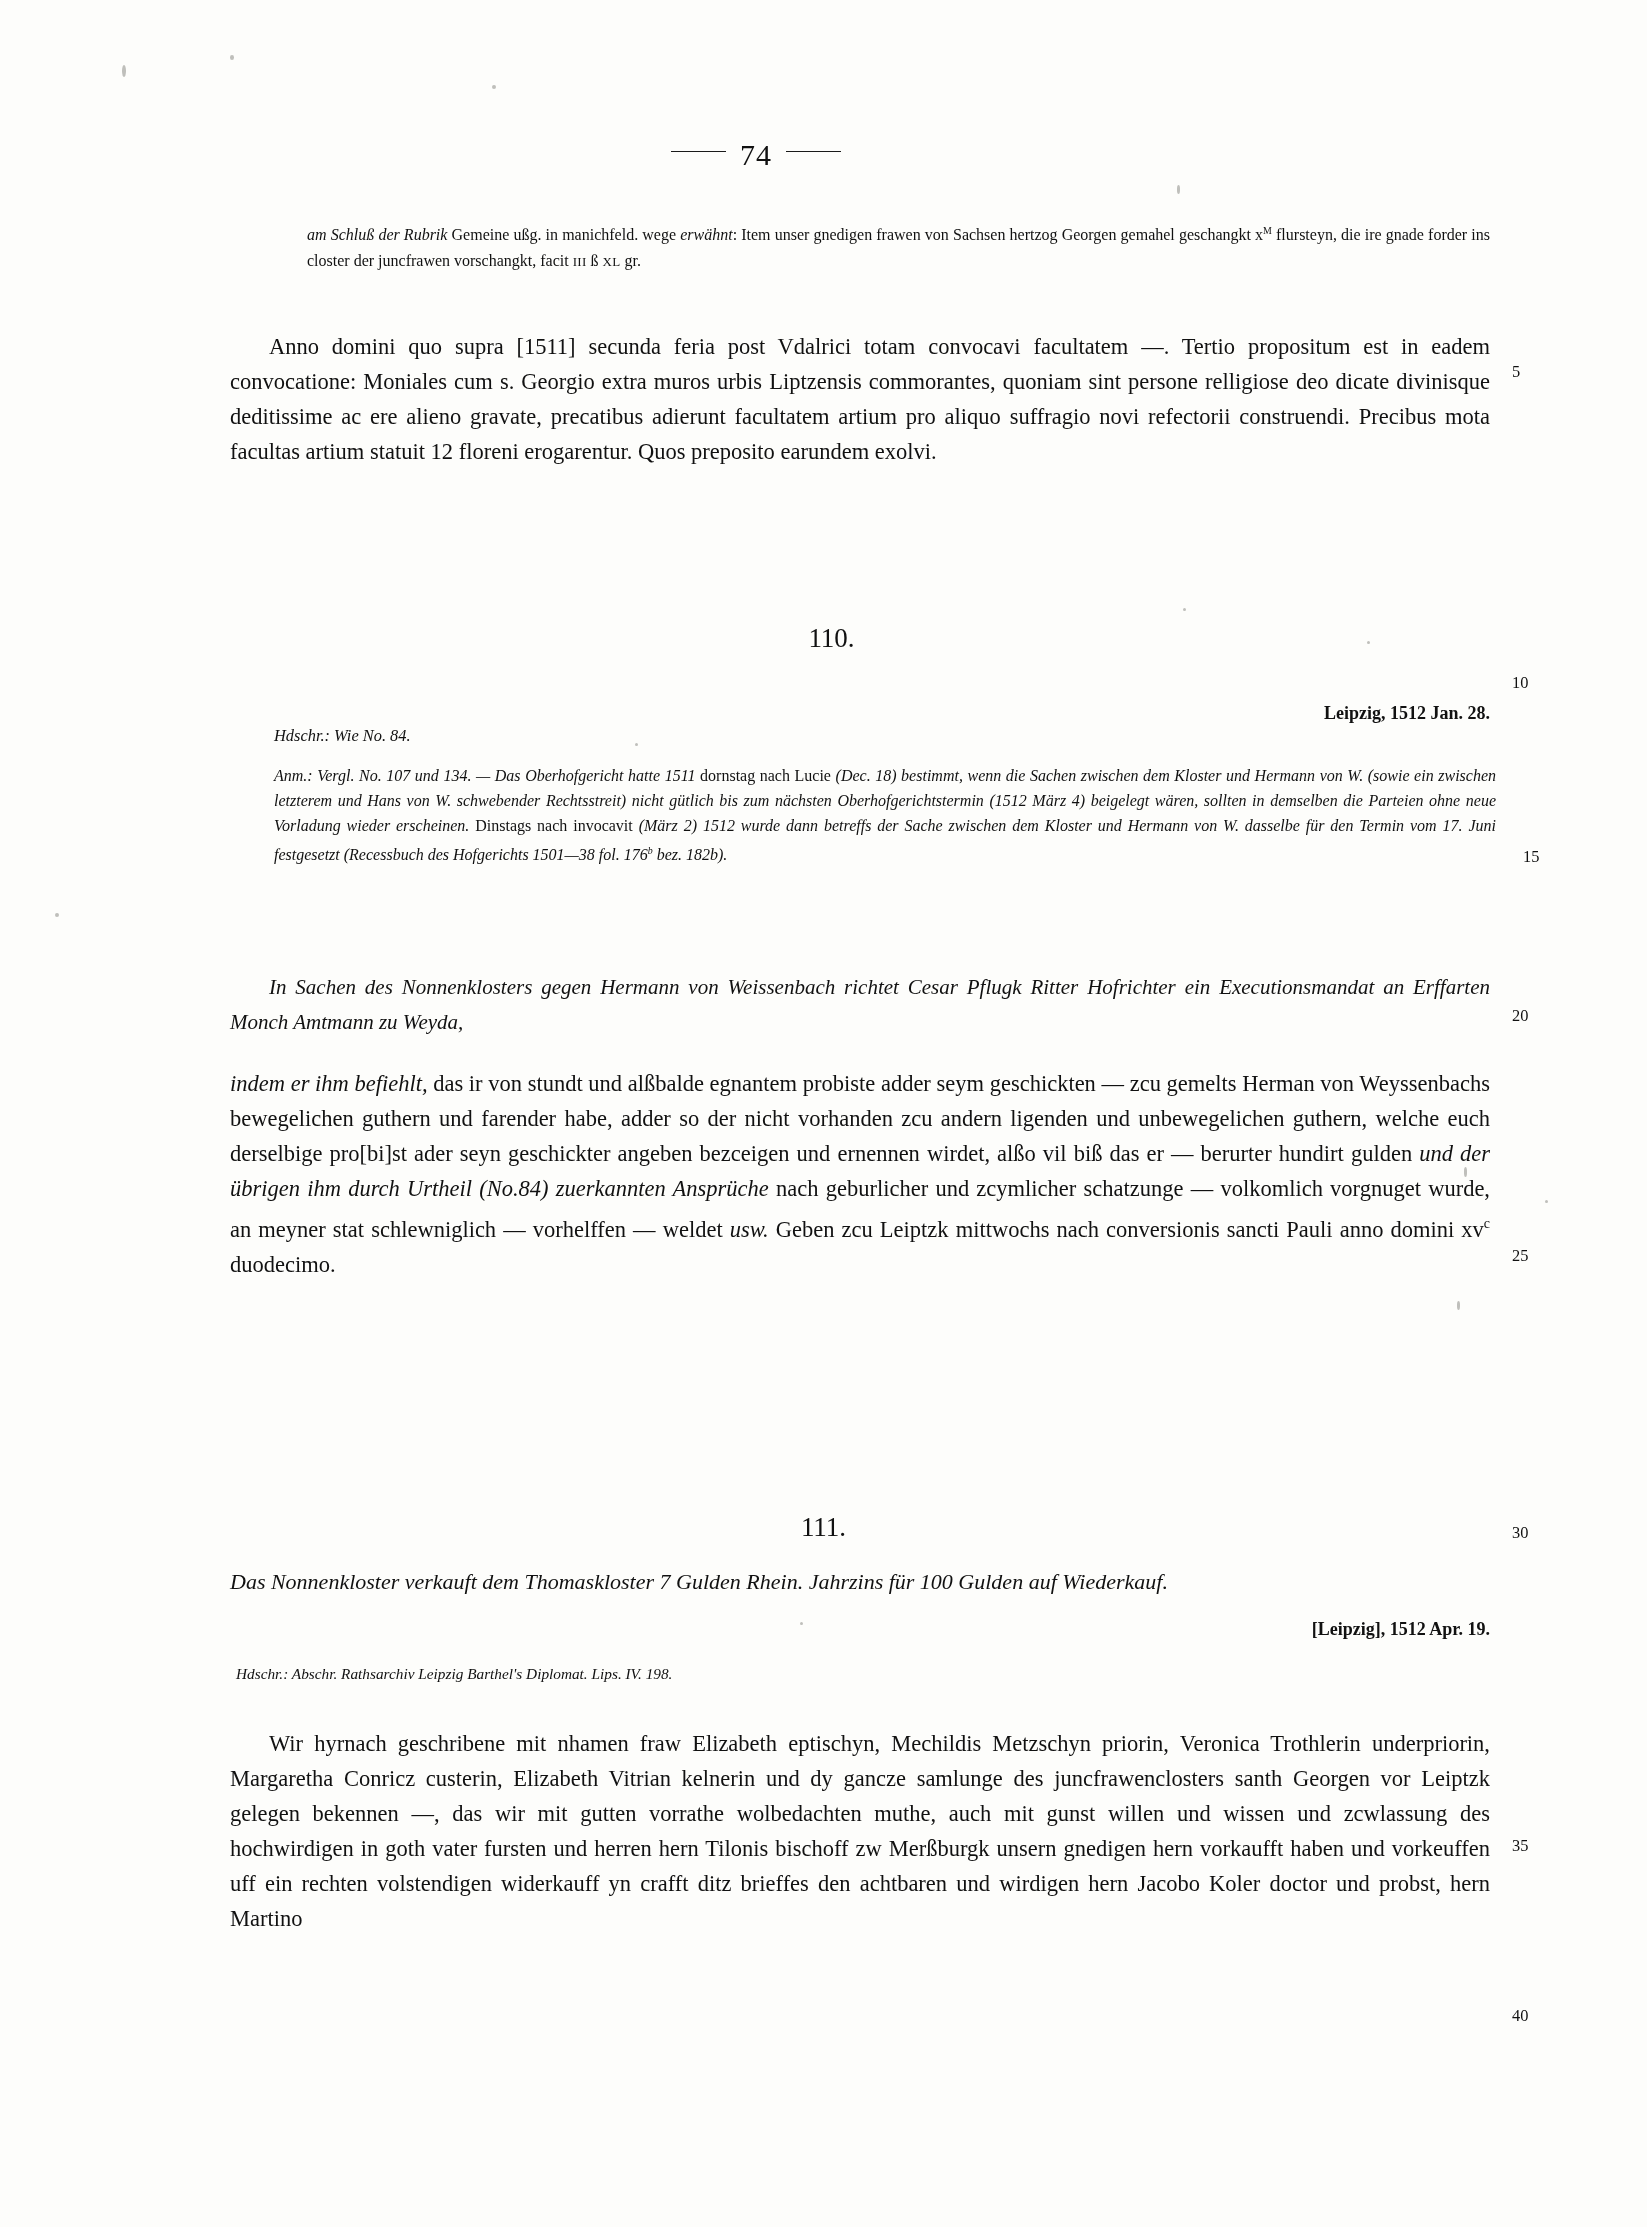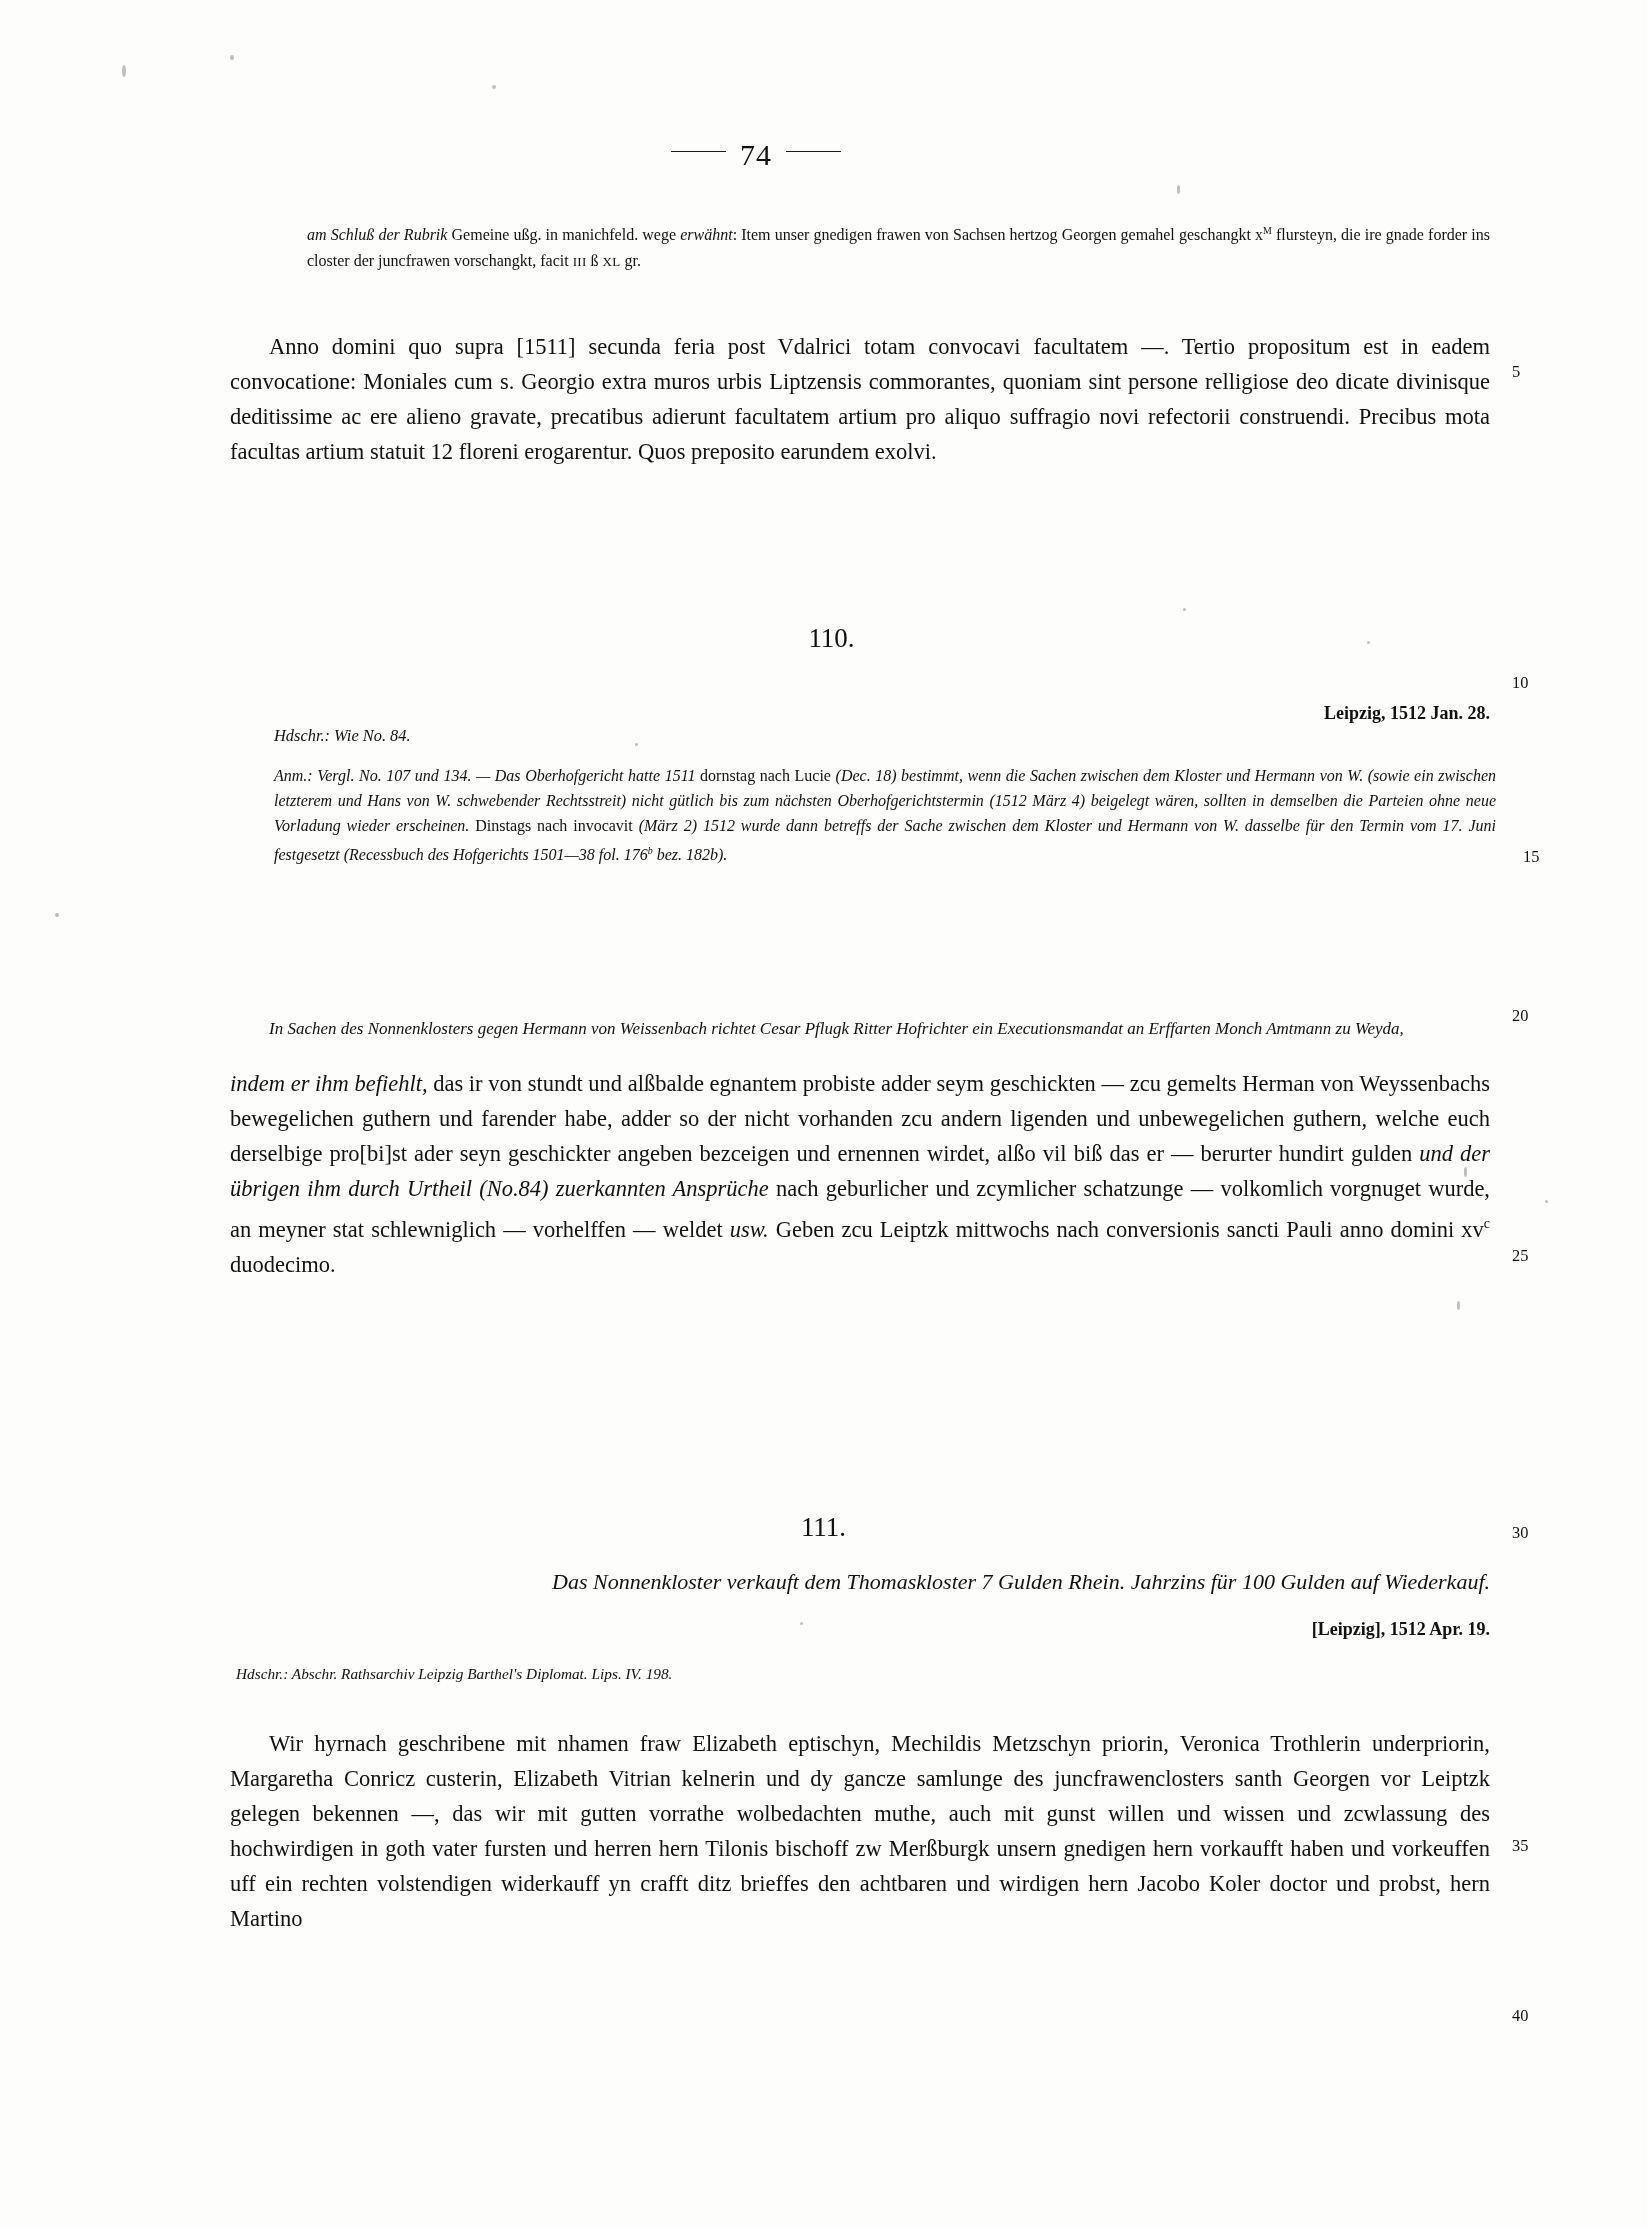--- a/index.html
+++ b/index.html
@@ -29,21 +29,21 @@
   .folio .dash {
     display:inline-block;
     vertical-align:middle;
     width:55px; height:1.6px;
     background:#1a1a1a;
     margin:0 14.2px 7.7px 14.2px;
   }
   .folio .num { display:inline-block; vertical-align:middle; font-size:30px; }
 
   
-  .blk { position:absolute;text-align:right; }
+  .blk { position:absolute; }
 
   .small-note {
     left:307px; top:218px; width:1183px;
     font-size:16px;
     line-height:26px;
     text-align:justify;
     text-align-last:left;
   }
   .small-note .it { font-style:italic; }
   .small-note .sc { font-size:13px; letter-spacing:0.3px; }
@@ -89,25 +89,24 @@
     line-height:25px;
     text-align:justify;
     text-align-last:left;
     text-indent:0;
   }
   .anm .rm { font-style:normal; }
 
   .regest {
     left:230px; top:970px; width:1260px;
     font-style:italic;
-    font-size:17px;
-    line-height:35px;
-    text-align:justify;
-    text-align-last:left;
-    margin-top:41px;
+    font-size:21px;
+    line-height:35px;
+    text-align:justify;
+    text-align-last:left;
   }
   .regest .ind { display:inline-block; width:39px; }
 
   .body-110 {
     left:230px; top:1066px; width:1260px;
     font-size:22.5px;
     line-height:35px;
     text-align:justify;
     text-align-last:left;
   }

